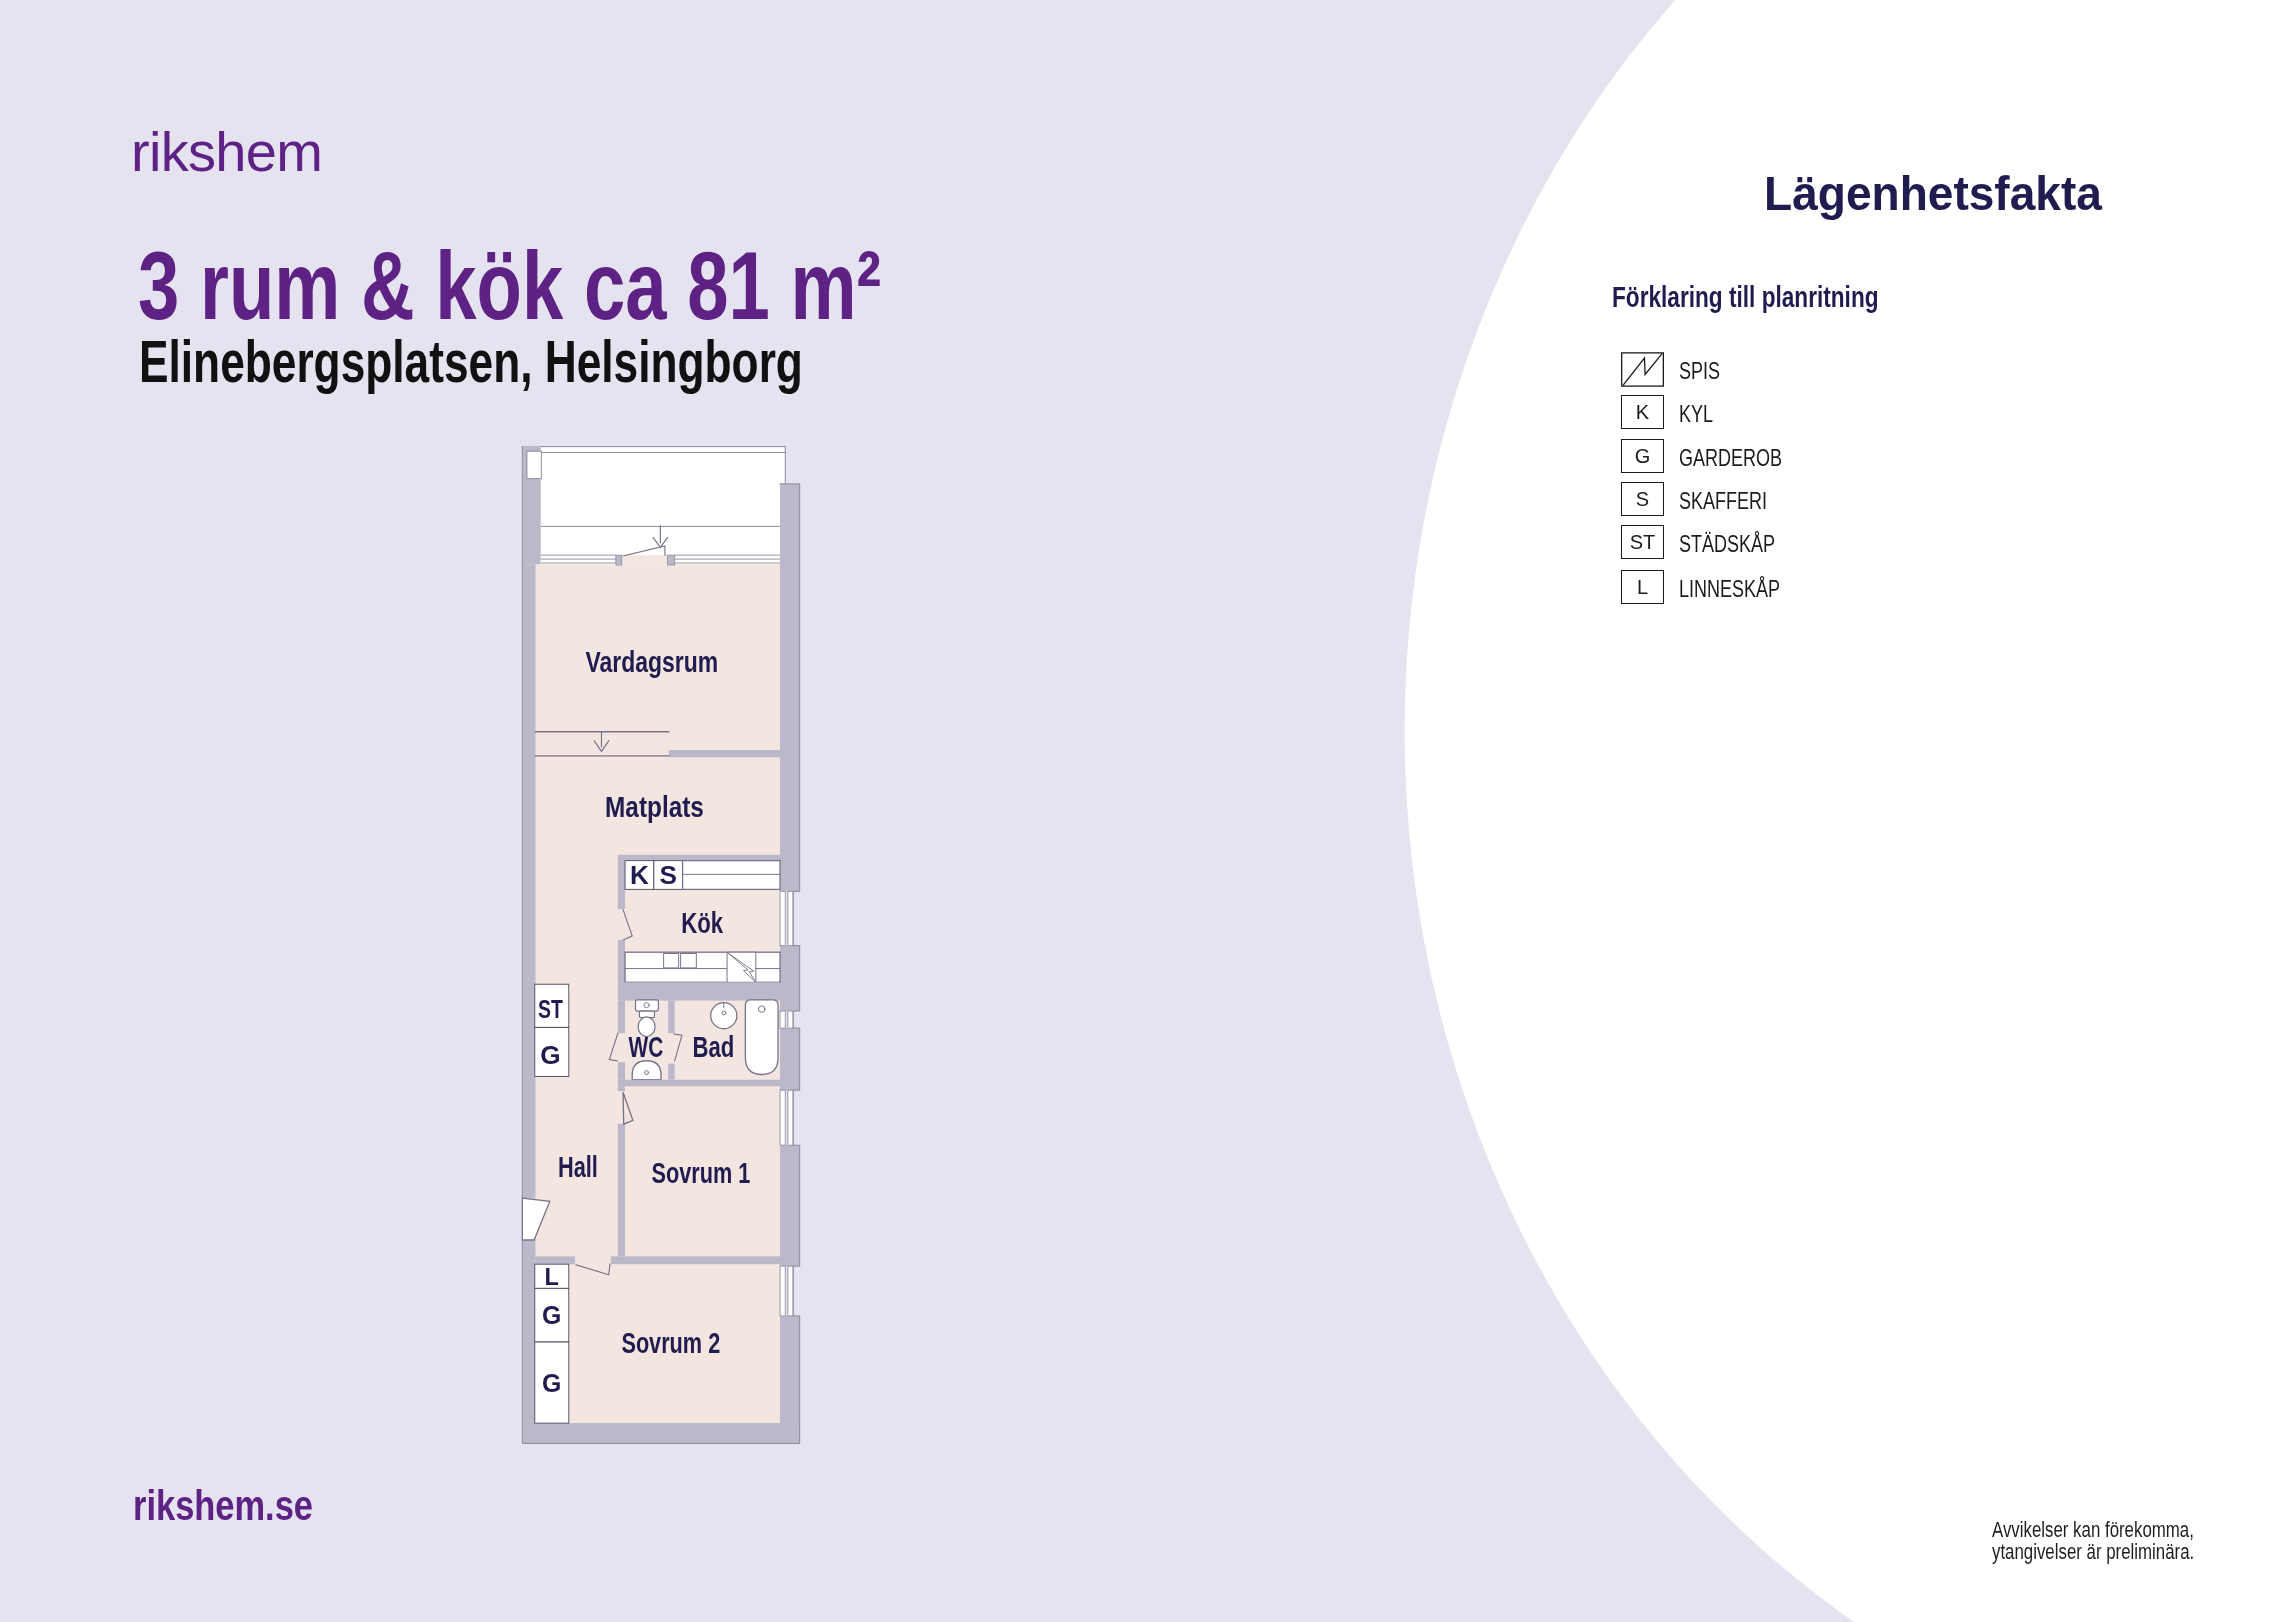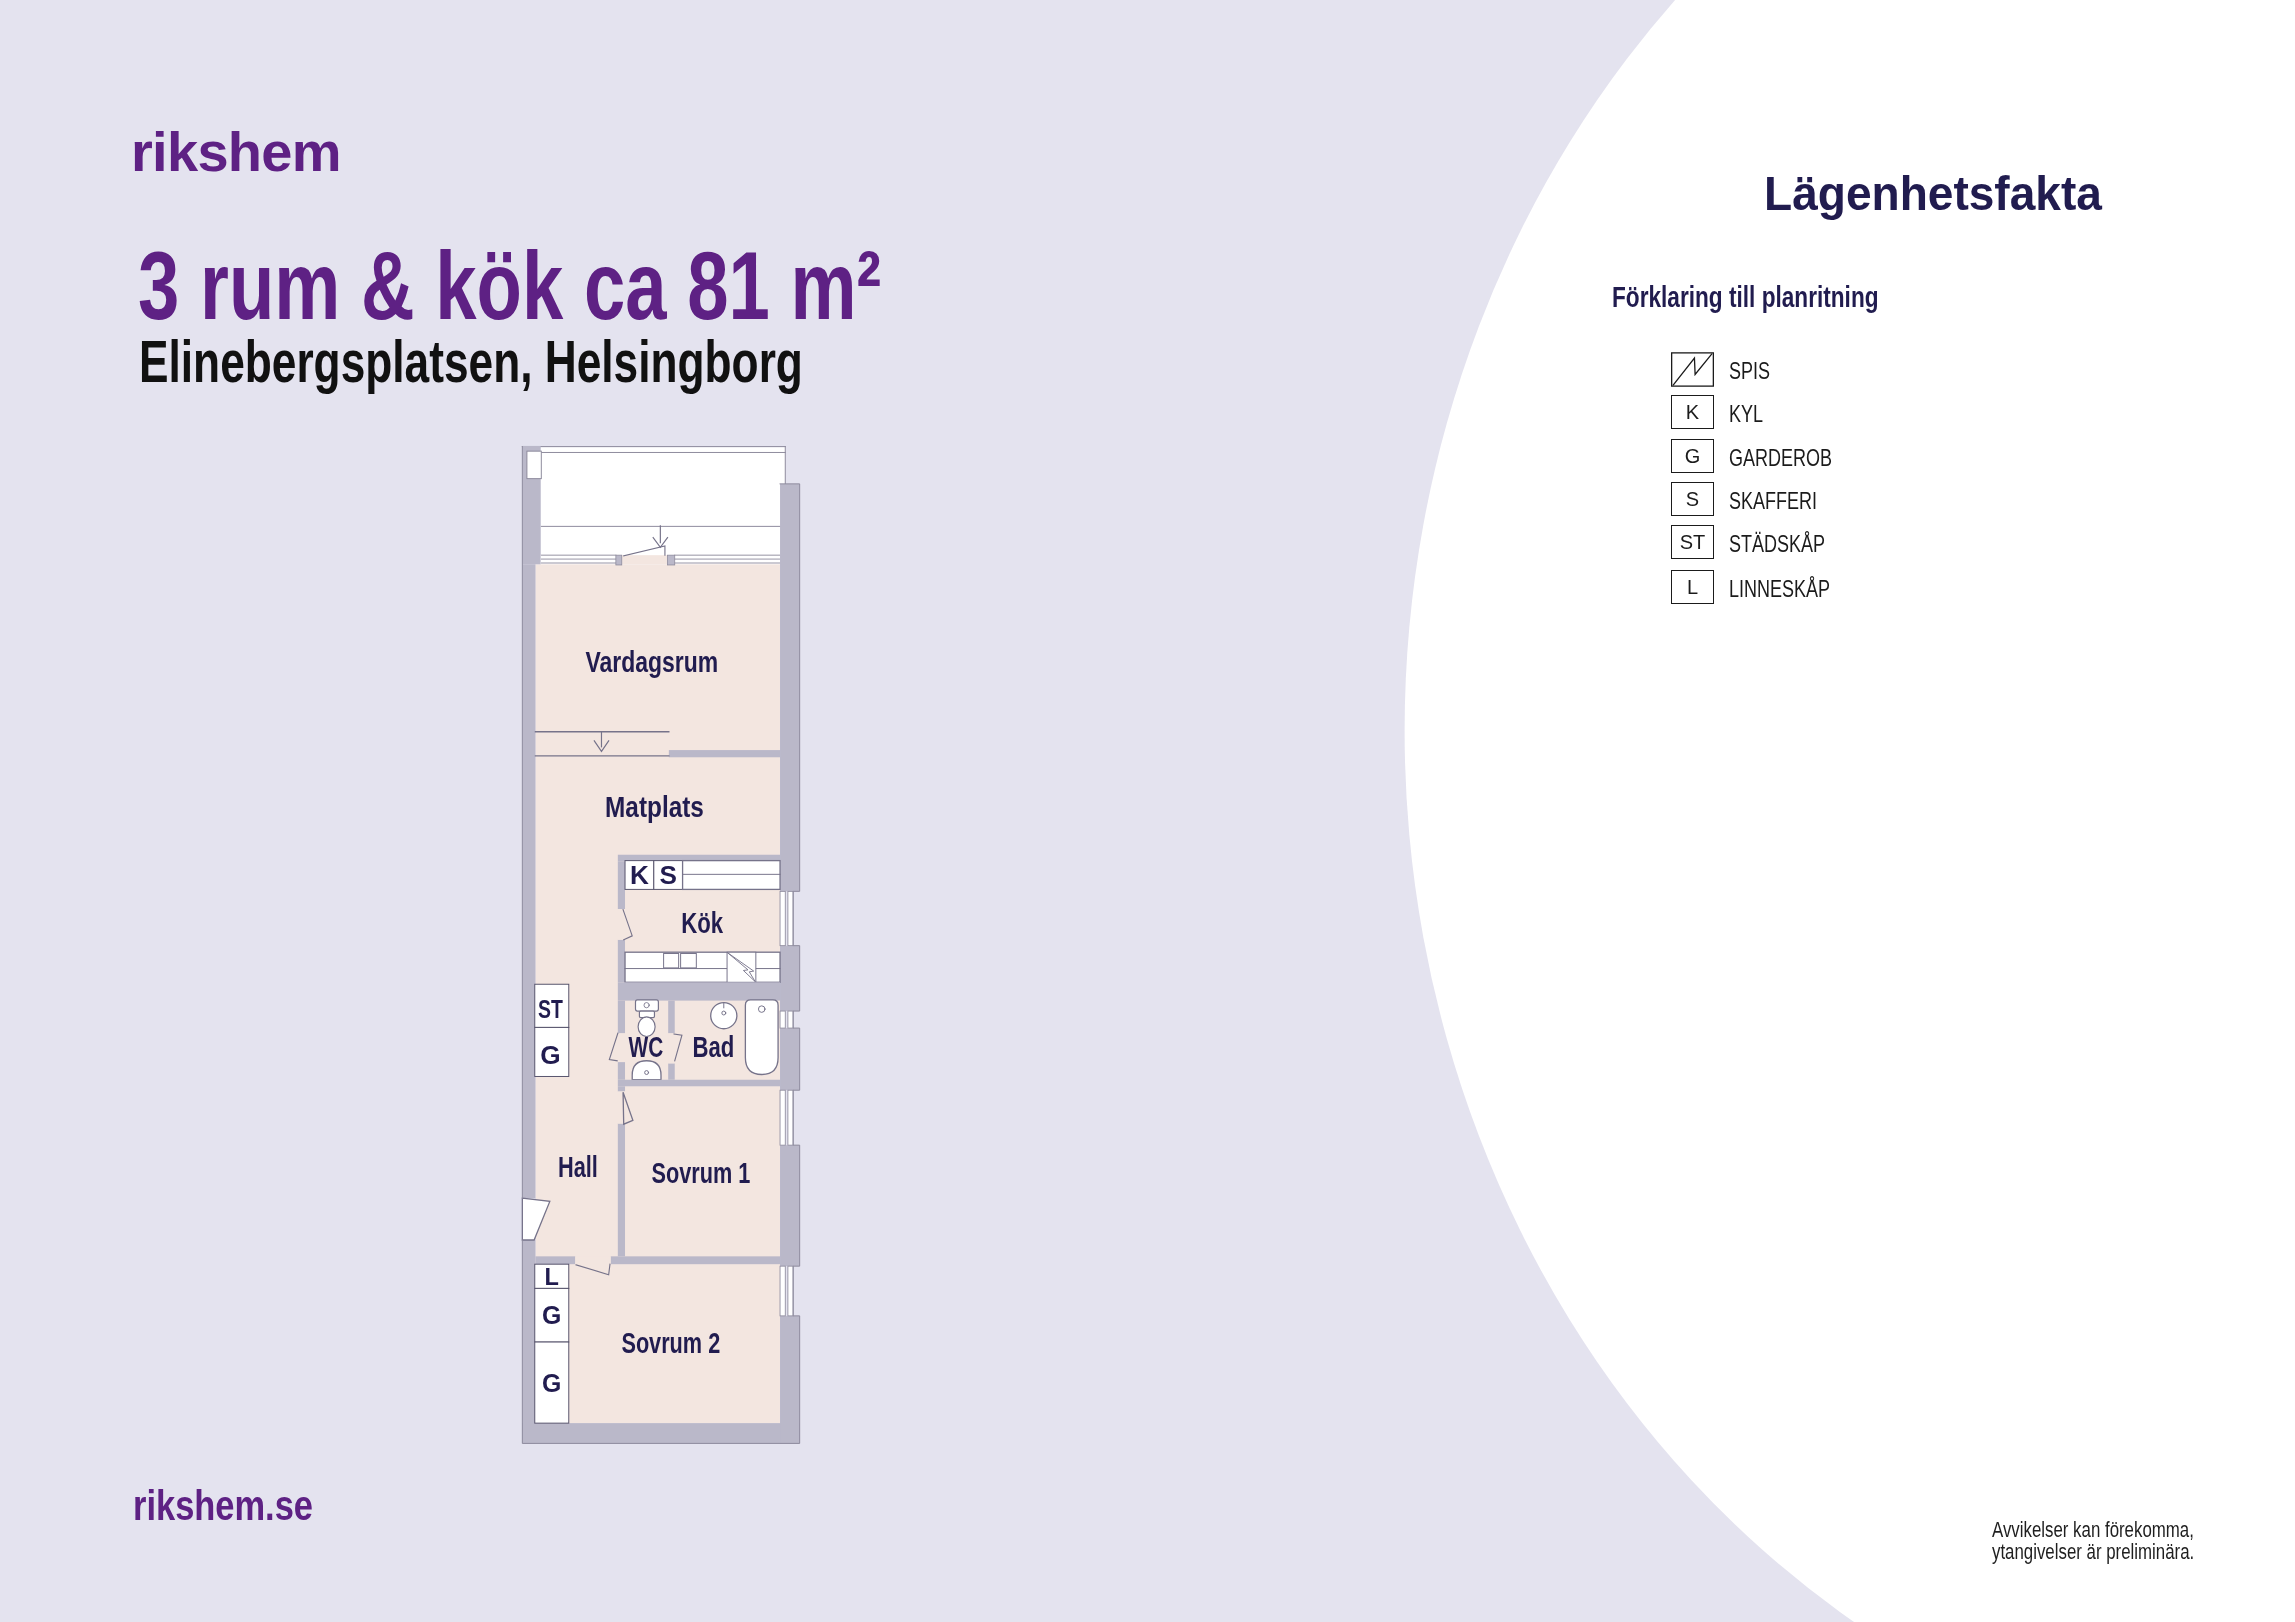--- a/index.html
+++ b/index.html
@@ -12,31 +12,31 @@
   .lglbl{color:#1b1b1b;font-size:24px;line-height:37px;letter-spacing:0px;white-space:nowrap;
          transform:scaleX(0.75);transform-origin:0 0;}
 </style>
 </head>
 <body>
 
 <svg class="abs" style="left:0;top:0" width="2295" height="1623" viewBox="0 0 3508 2480">
   <ellipse cx="3643" cy="1117" rx="1496" ry="1619" fill="#ffffff"></ellipse>
 </svg>
 
-<div class="abs" id="logo" style="left:131px;top:124px;color:#5e2184;font-weight:bold;font-size:56px;letter-spacing:-0.7px;line-height:1;">rikshem</div>
+<div class="abs" id="logo" style="left:131px;top:124px;color:#5e2184;font-weight:normal;font-size:56px;letter-spacing:-0.7px;line-height:1;">rikshem</div>
 
 <div class="abs" id="title" style="left:138px;top:237px;color:#5e2184;font-weight:bold;font-size:97px;line-height:1;transform:scaleX(0.766);transform-origin:0 0;white-space:nowrap;">3 rum &amp; kök ca 81 m²</div>
 
 <div class="abs" id="subtitle" style="left:139px;top:333px;color:#111111;font-weight:bold;font-size:59px;line-height:1;transform:scaleX(0.75);transform-origin:0 0;white-space:nowrap;">Elinebergsplatsen, Helsingborg</div>
 
 <div class="abs" id="lf" style="left:1764px;top:169px;color:#211c4f;font-weight:bold;font-size:49px;line-height:1;transform:scaleX(0.94);transform-origin:0 0;white-space:nowrap;">Lägenhetsfakta</div>
 
 <div class="abs" id="fk" style="left:1612px;top:282px;color:#211c4f;font-weight:bold;font-size:29.4px;line-height:1;transform:scaleX(0.77);transform-origin:0 0;white-space:nowrap;">Förklaring till planritning</div>
 
-<div class="abs" id="legend" style="left:1671px;top:352px;width:458px;height:262px;">
+<div class="abs" id="legend" style="left:1621px;top:352px;width:458px;height:262px;">
 
   <svg class="abs" style="left:0;top:0" width="43" height="35" viewBox="0 0 66 53">
     <rect x="1" y="1" width="64" height="51" fill="#ffffff" stroke="#1b1b1b" stroke-width="2"></rect>
     <polyline points="3,51 36,9 37,34 63,2" fill="none" stroke="#1b1b1b" stroke-width="2"></polyline>
   </svg>
 
   <div class="abs lglbl" style="left:58px;top:0px;">SPIS</div>
 
   <div class="lgbox" style="top:43px;">K</div>
 

